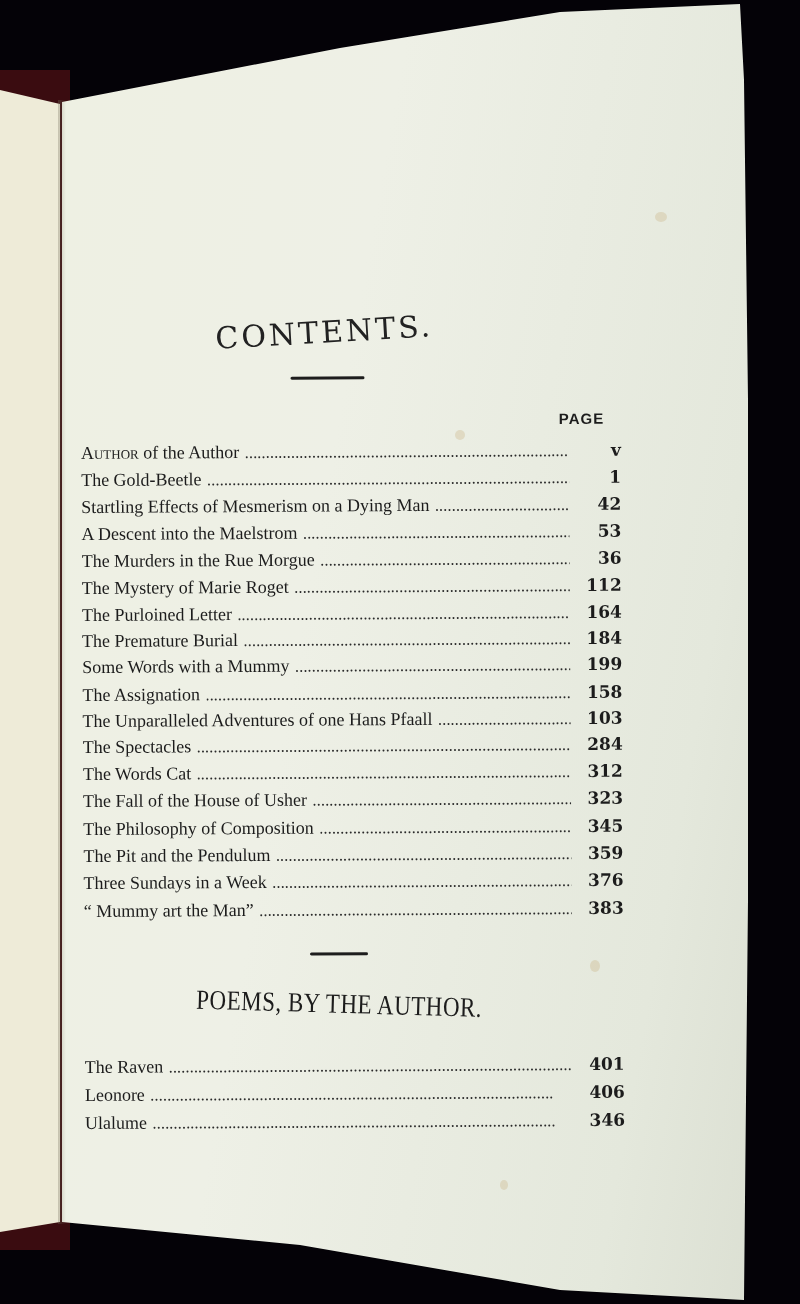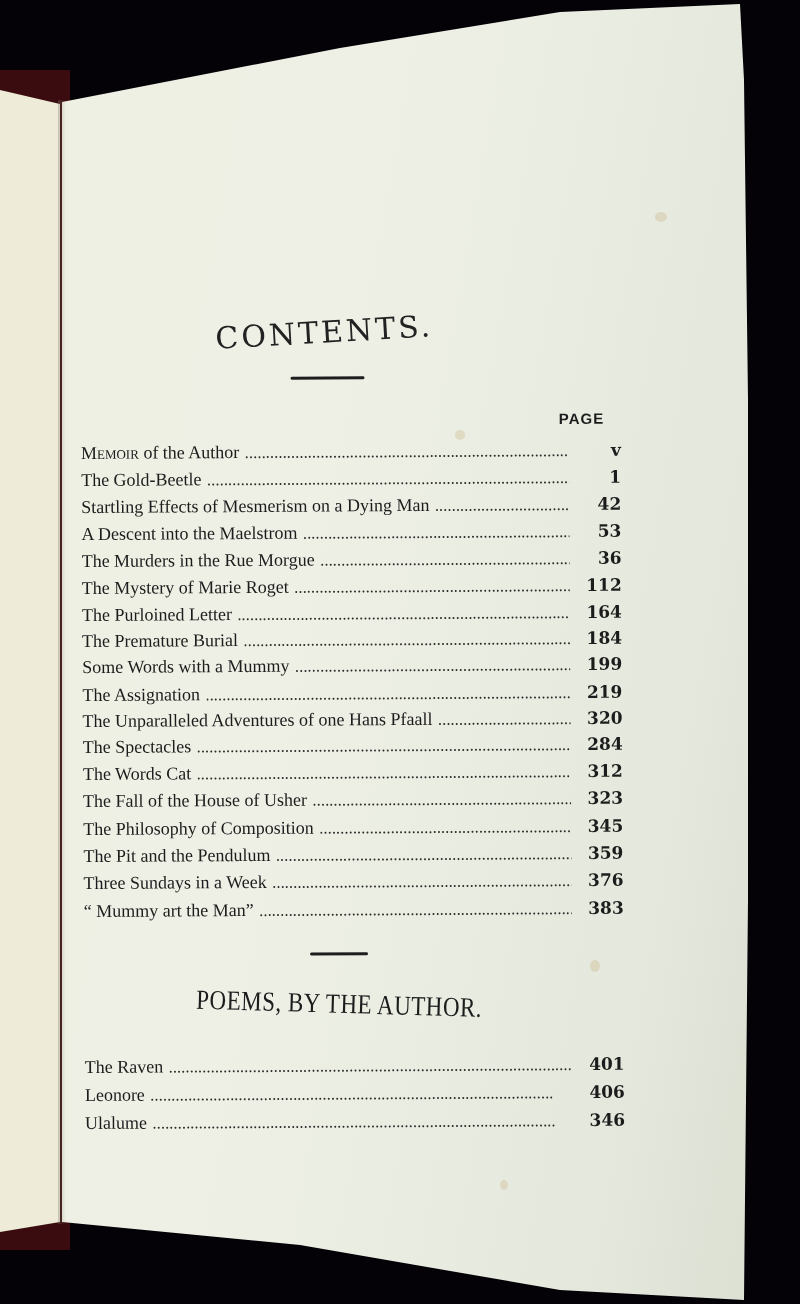--- a/index.html
+++ b/index.html
@@ -145,21 +145,21 @@
   <div class="stain" style="left:455px;top:430px;width:10px;height:10px;"></div>
   <div class="stain" style="left:590px;top:960px;width:10px;height:12px;"></div>
   <div class="stain" style="left:500px;top:1180px;width:8px;height:10px;"></div>
 
   <div class="content">
     <div class="title">CONTENTS.</div>
     <div class="rule top"></div>
     <div class="page-head">PAGE</div>
 
     <div class="row" style="top:138px;">
-      <span class="label"><span class="smallcaps">Memoir</span><span> of the Author</span></span>
+      <span class="label"><span class="smallcaps">Author</span><span> of the Author</span></span>
       <span class="dots">................................................................................................</span>
       <span class="num">v</span>
     </div>
     <div class="row" style="top:165px;">
       <span class="label">The Gold-Beetle</span>
       <span class="dots">................................................................................................</span>
       <span class="num">1</span>
     </div>
     <div class="row" style="top:192px;">
       <span class="label">Startling Effects of Mesmerism on a Dying Man</span>
@@ -192,26 +192,26 @@
       <span class="num">184</span>
     </div>
     <div class="row" style="top:352px;">
       <span class="label">Some Words with a Mummy</span>
       <span class="dots">................................................................................................</span>
       <span class="num">199</span>
     </div>
     <div class="row" style="top:380px;">
       <span class="label">The Assignation</span>
       <span class="dots">................................................................................................</span>
-      <span class="num">219</span>
+      <span class="num">158</span>
     </div>
     <div class="row" style="top:406px;">
       <span class="label">The Unparalleled Adventures of one Hans Pfaall</span>
       <span class="dots">................................................................................................</span>
-      <span class="num">320</span>
+      <span class="num">103</span>
     </div>
     <div class="row" style="top:432px;">
       <span class="label">The Spectacles</span>
       <span class="dots">................................................................................................</span>
       <span class="num">284</span>
     </div>
     <div class="row" style="top:459px;">
       <span class="label">The Words Cat</span>
       <span class="dots">................................................................................................</span>
       <span class="num">312</span>

